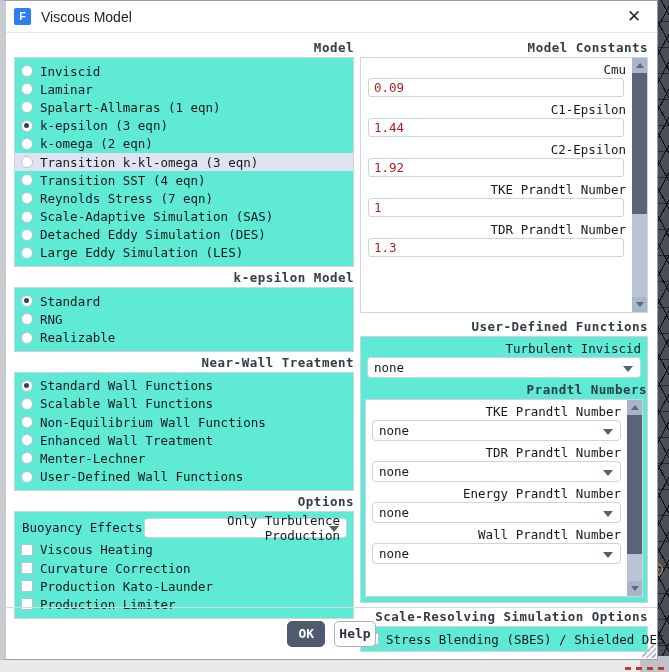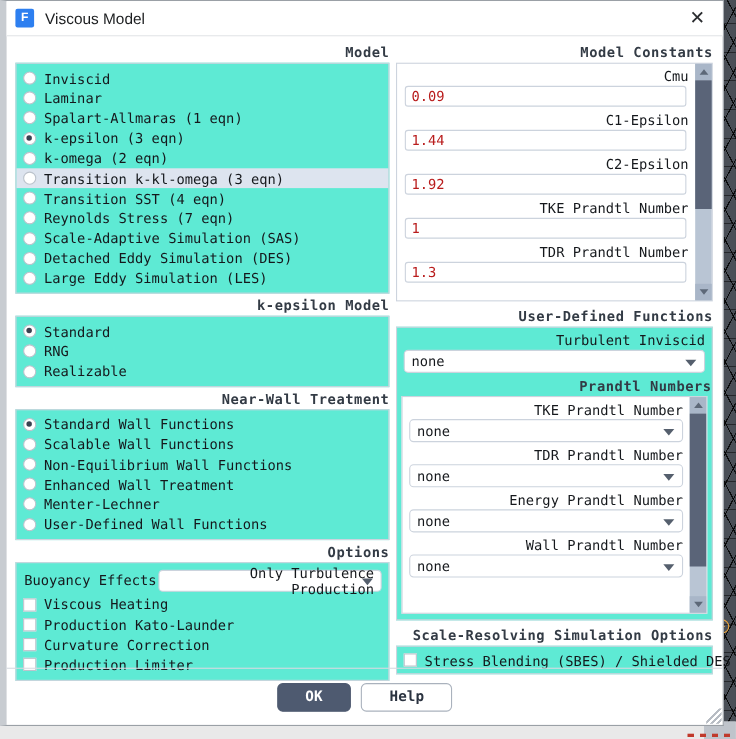--- a/index.html
+++ b/index.html
@@ -180,21 +180,21 @@
   .inline-combo-row .lbl { font-size: 12.5px; color:#15181c; white-space:nowrap; }
   .inline-combo-row .combo { margin: 0 0 0 2px; flex: 1 1 auto; height: 20px; }
 
   
   #footer {
     flex: 0 0 52px; height: 52px;
     border-top: 1px solid #d6dae0;
     display: flex; align-items: center; justify-content: center; gap: 9px;
   }
   .btn {
-    min-width: 38px; height: 26px; padding: 0 25px;
+    min-width: 38px; height: 26px; padding: 0 4px;
     border: 1px solid #aab2bd; border-radius: 5px;
     background: #fff; color: #2b3340;
     font-family: "DejaVu Sans Mono","Liberation Mono",monospace;
     font-size: 13px; font-weight: bold;
     display: flex; align-items: center; justify-content: center;
     cursor: pointer;
   }
   .btn.primary { background: #4e5a70; border-color: #4e5a70; color: #ffffff; }
 </style>
 </head>
@@ -322,39 +322,39 @@
             <span class="caret"></span>
           </div>
         </div>
         <div id="options-checks">
             <div class="row">
               <span class="cbox"></span>
               <span>Viscous Heating</span>
             </div>
             <div class="row">
               <span class="cbox"></span>
-              <span>Production Kato-Launder</span>
+              <span>Curvature Correction</span>
             </div>
             <div class="row">
               <span class="cbox"></span>
-              <span>Curvature Correction</span>
+              <span>Production Kato-Launder</span>
             </div>
             <div class="row">
               <span class="cbox"></span>
               <span>Production Limiter</span>
             </div>
           </div>
       </div>
 
     </div>
 
     <div id="col-right">
 
       <div class="sect-title">Model Constants</div>
-      <div class="scrollwrap" style="height:217px">
+      <div class="scrollwrap" style="height:256px">
         <div class="inner" id="mc-fields">
             <div class="fld-label">Cmu</div>
             <div class="textbox">0.09</div>
             <div class="fld-label">C1-Epsilon</div>
             <div class="textbox">1.44</div>
             <div class="fld-label">C2-Epsilon</div>
             <div class="textbox">1.92</div>
             <div class="fld-label">TKE Prandtl Number</div>
             <div class="textbox">1</div>
             <div class="fld-label">TDR Prandtl Number</div>

